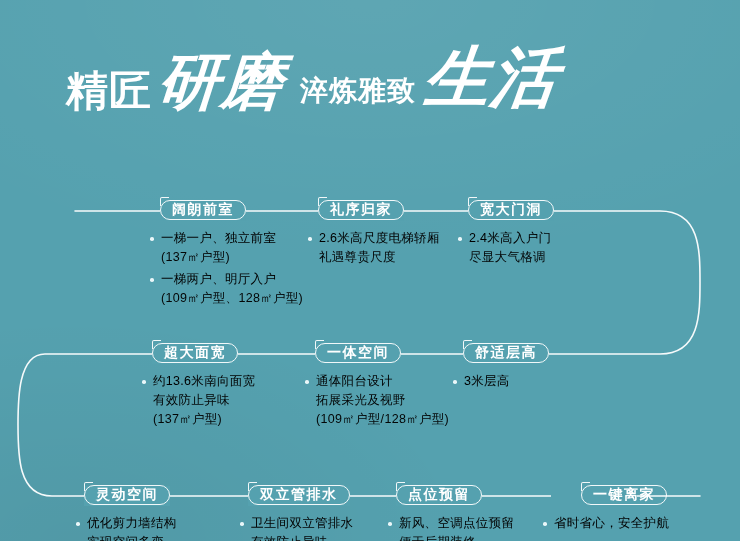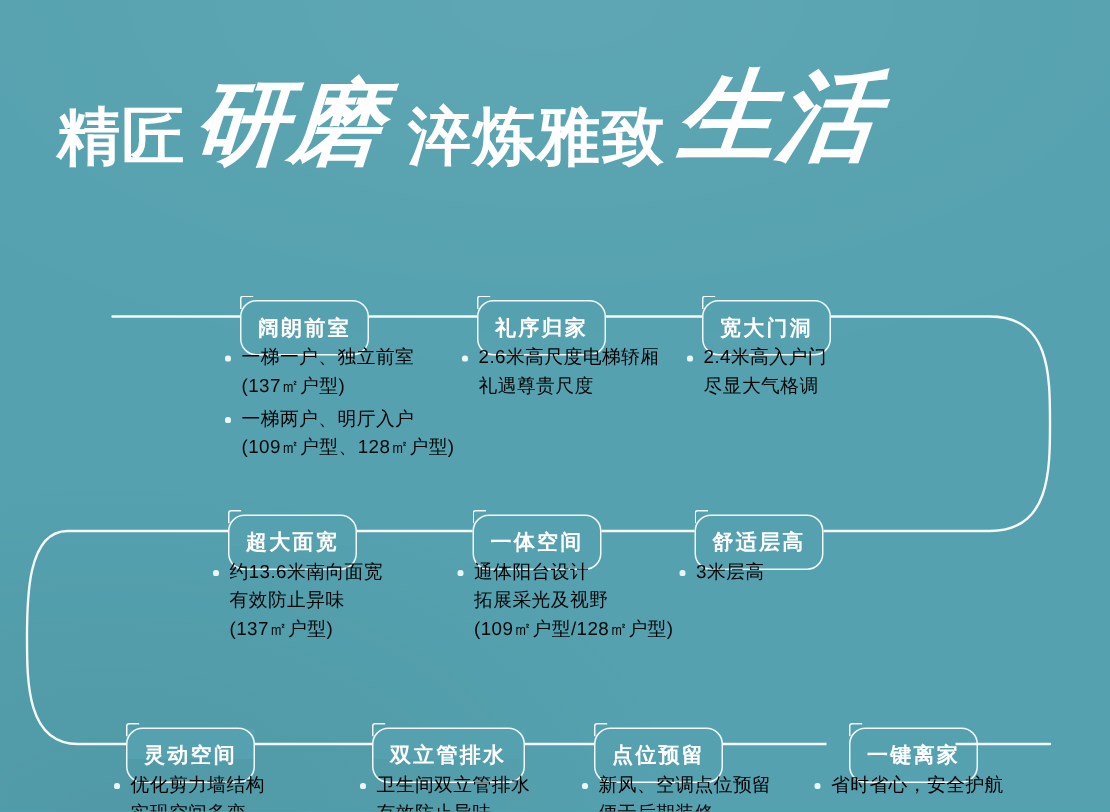--- a/index.html
+++ b/index.html
@@ -36,37 +36,37 @@
     transform:translateY(7px);
   }
   .h-b{
     font-family:"DejaVu Serif","Liberation Serif",serif;
     font-size:62px;font-weight:700;font-style:italic;
     letter-spacing:1px;margin-left:6px;
     transform:translateY(-2px) skewX(-4deg);
   }
   .h-c{
     font-family:Liberation Sans, sans-serif;
-    font-size:42px;font-weight:700;letter-spacing:1px;
+    font-size:28px;font-weight:700;letter-spacing:1px;
     margin-left:16px;transform:translateY(7px);
   }
   .h-d{
     font-family:"DejaVu Serif","Liberation Serif",serif;
     font-size:66px;font-weight:700;font-style:italic;
     letter-spacing:1px;margin-left:8px;
     transform:translateY(-6px) skewX(-6deg);
   }
 
   
   #snake{position:absolute;left:0;top:0;width:740px;height:541px;pointer-events:none;}
 
   
   .pill{
     position:absolute;
-    height:37px;
+    height:20px;
     box-sizing:border-box;
     border:1px solid rgba(255,255,255,.92);
     border-radius:11px;
     color:#ffffff;
     font-size:14px;
     font-weight:700;
     letter-spacing:1.5px;
     display:flex;align-items:center;justify-content:center;
     padding:0 11px;
     background:transparent;
@@ -202,21 +202,21 @@
   <div class="pillmask" style="left: 84px; top: 486px; width: 86px;"></div>
   <div class="pill" style="left:84px;top:485px;">灵动空间</div>
 
   <div class="pillmask" style="left: 248px; top: 486px; width: 102px;"></div>
   <div class="pill" style="left:248px;top:485px;">双立管排水</div>
 
   <div class="pillmask" style="left: 396px; top: 486px; width: 86px;"></div>
   <div class="pill" style="left:396px;top:485px;">点位预留</div>
 
   <div class="pillmask" style="left: 551px; top: 486px; width: 86px;"></div>
-  <div class="pill" style="left:566px;top:485px;">一键离家</div>
+  <div class="pill" style="left:581px;top:485px;">一键离家</div>
 
   <div class="block" style="left:74px;top:514px;">
     <div class="bullet">
       <span class="ln">优化剪力墙结构</span>
       <span class="ln sub">实现空间多变</span>
     </div>
   </div>
 
   <div class="block" style="left:238px;top:514px;">
     <div class="bullet">

